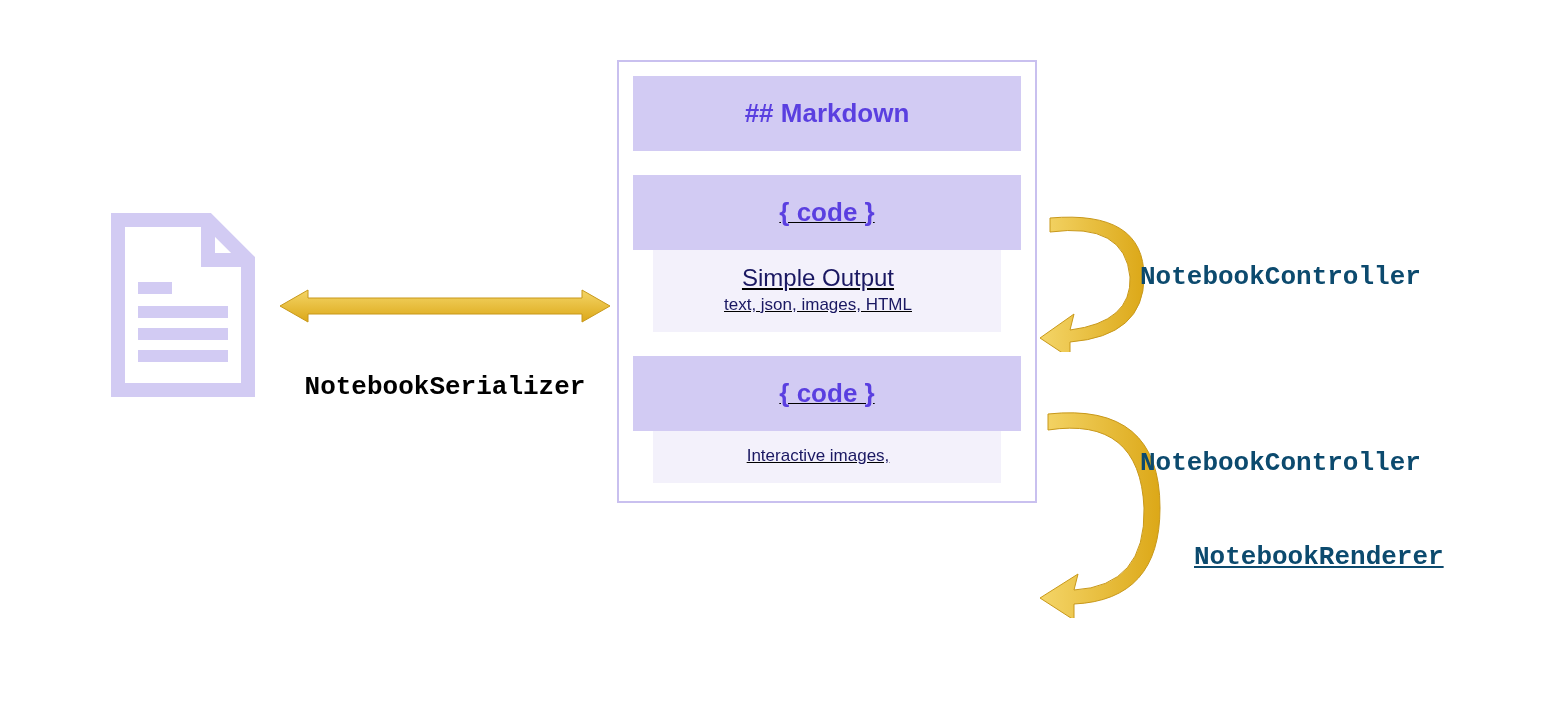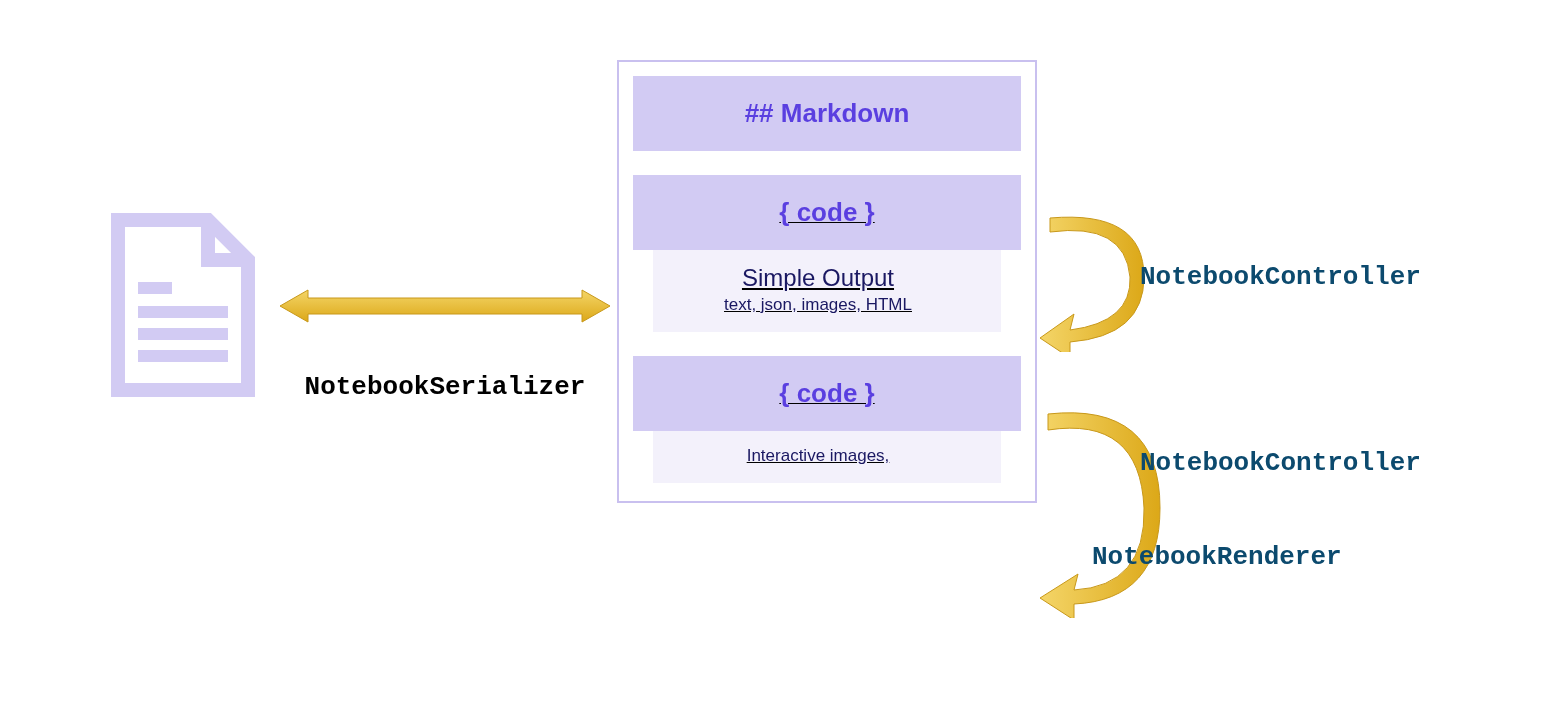--- a/index.html
+++ b/index.html
@@ -110,21 +110,21 @@
   .right-label {
     position: absolute;
     font-family: "Courier New", monospace;
     font-weight: bold;
     font-size: 26px;
     color: #0c4a6e;
     white-space: nowrap;
   }
   .right-label.ctrl1 { left: 1140px; top: 262px; }
   .right-label.ctrl2 { left: 1140px; top: 448px; }
-  .right-label.renderer { left: 1092px; top: 542px; }
+  .right-label.renderer { left: 1194px; top: 542px; text-decoration: underline; }
 </style>
 </head>
 <body>
 
 <div class="canvas">
 
   <div class="file-icon">
     <svg viewBox="0 0 150 190" width="150" height="190">
       <path d="M 10 10 L 100 10 L 140 50 L 140 180 L 10 180 Z" fill="#fff" stroke="#d2cbf3" stroke-width="14" stroke-linejoin="miter"></path>
       <path d="M 100 10 L 100 50 L 140 50" fill="none" stroke="#d2cbf3" stroke-width="14" stroke-linejoin="miter"></path>

